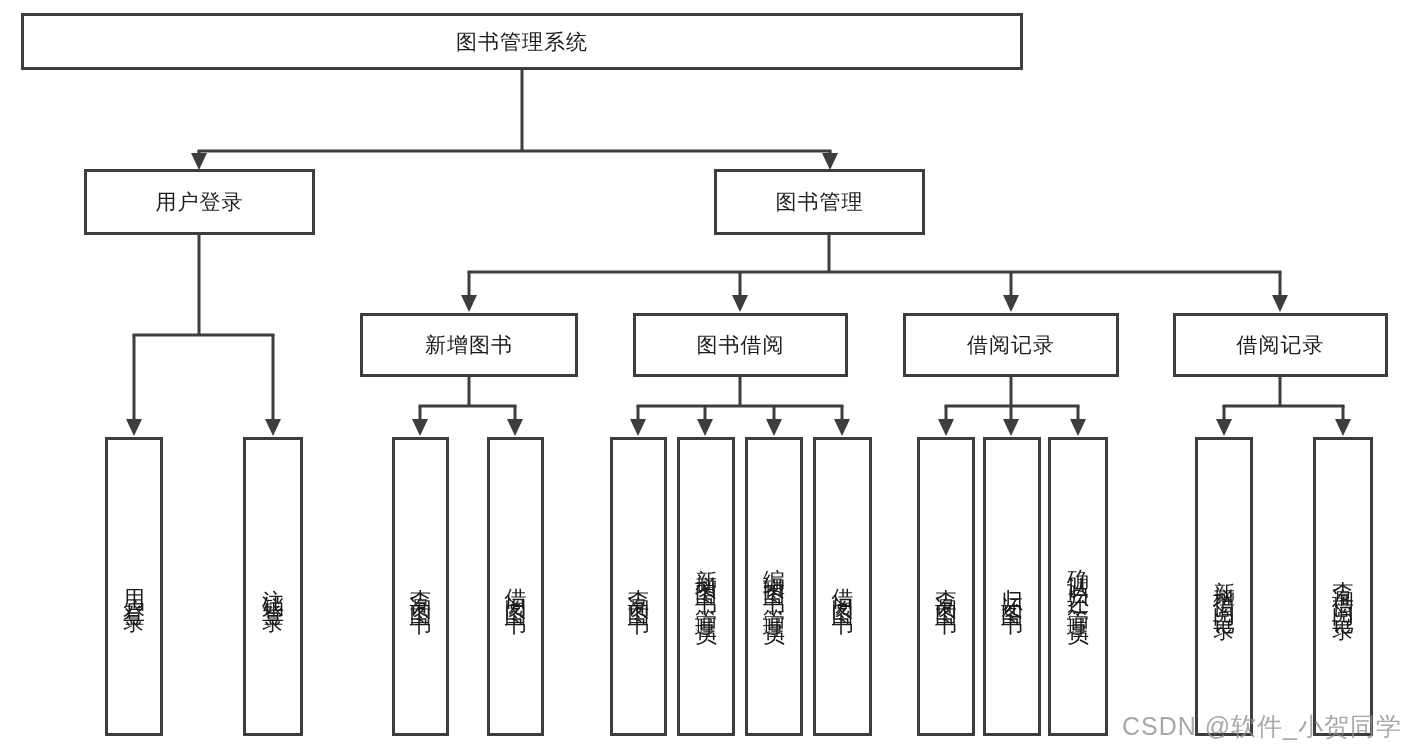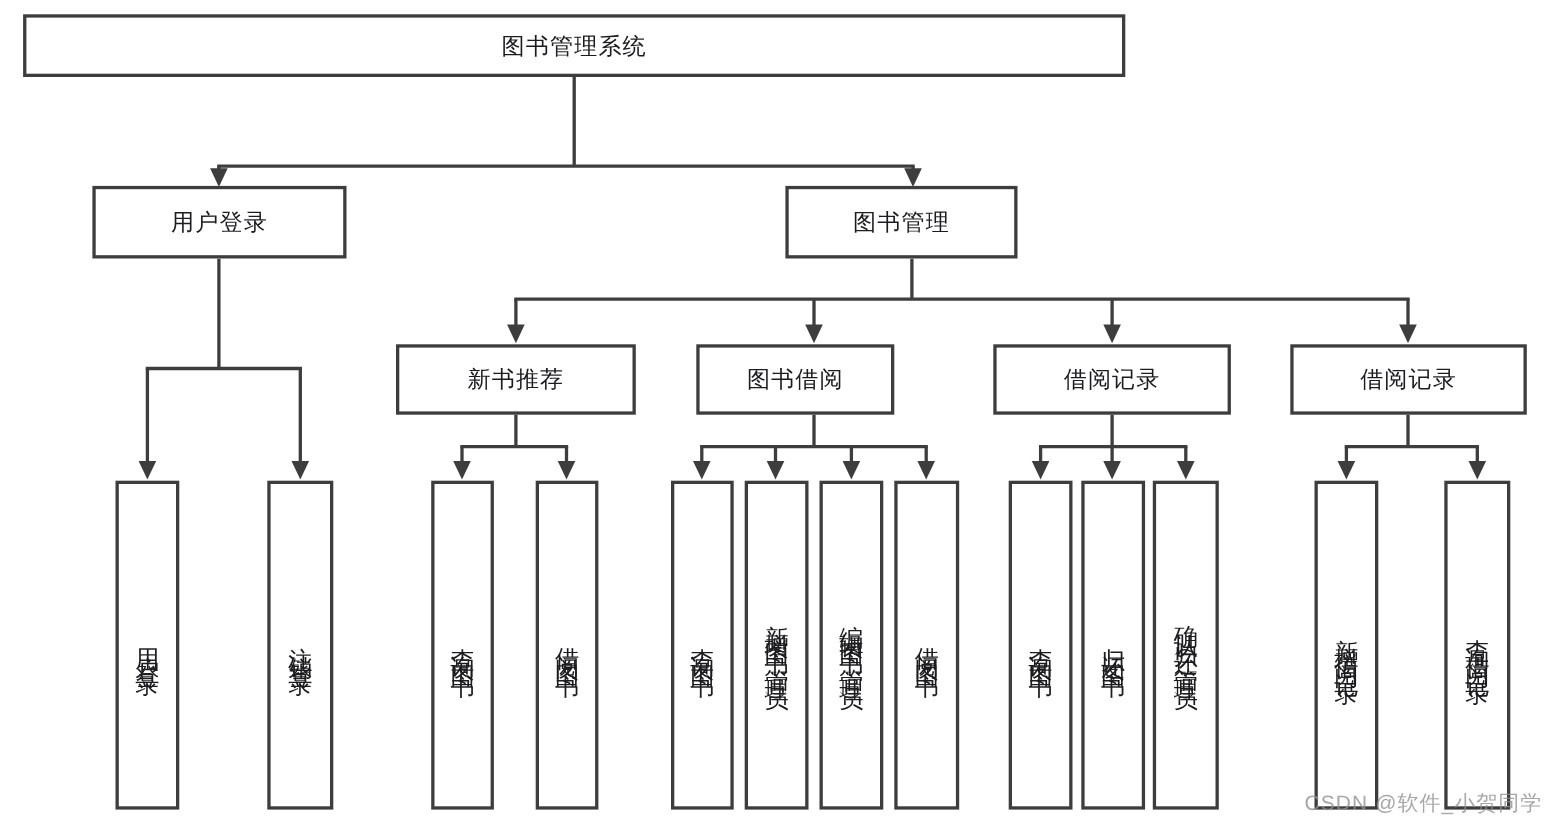--- a/index.html
+++ b/index.html
@@ -28,21 +28,21 @@
     font-size:22px;
     letter-spacing:8px;
     line-height:1;
     color:#1c1c1e;
     white-space:nowrap;
   }
   #watermark{
     position:absolute;
     right:3px;
     bottom:4px;
-    font-size:19px;
+    font-size:25px;
     color:rgba(145,145,145,0.8);
     letter-spacing:1px;
     white-space:nowrap;
   }
 </style>
 </head>
 <body>
 
 <div id="stage">
 
@@ -113,23 +113,23 @@
   </div>
 
   <div class="box hbox" style="left:84px;top:169px;width:231px;height:66px">
     <span>用户登录</span>
   </div>
   <div class="box hbox" style="left:714px;top:169px;width:211px;height:66px">
     <span>图书管理</span>
   </div>
 
   <div class="box hbox" style="left:360px;top:313px;width:218px;height:64px">
-    <span>新书推荐</span>
+    <span>新增图书</span>
   </div>
-  <div class="box hbox" style="left:633px;top:313px;width:180px;height:64px">
+  <div class="box hbox" style="left:633px;top:313px;width:215px;height:64px">
     <span>图书借阅</span>
   </div>
   <div class="box hbox" style="left:903px;top:313px;width:216px;height:64px">
     <span>借阅记录</span>
   </div>
   <div class="box hbox" style="left:1173px;top:313px;width:215px;height:64px">
     <span>借阅记录</span>
   </div>
 
   <div class="box vbox" style="left:105px;top:437px;width:58px;height:299px">

